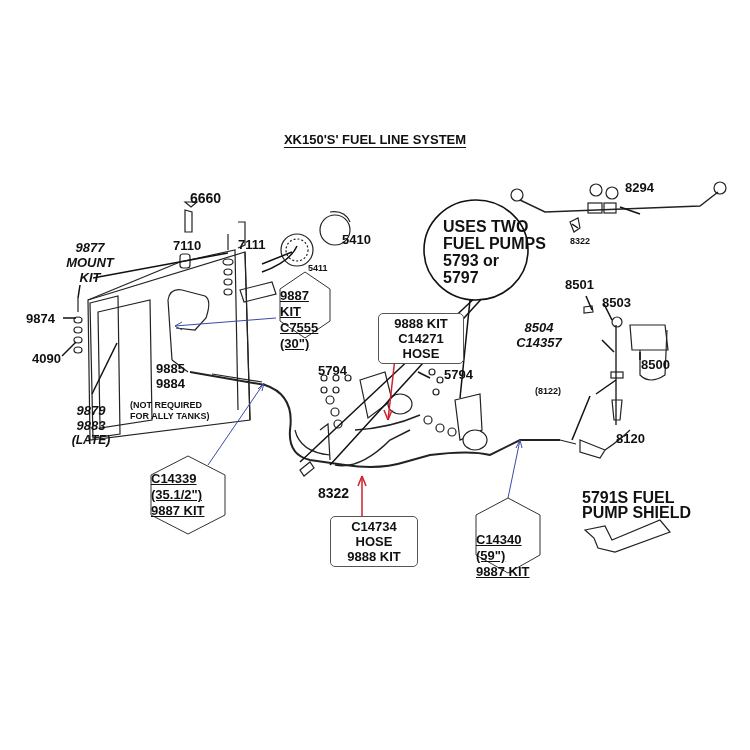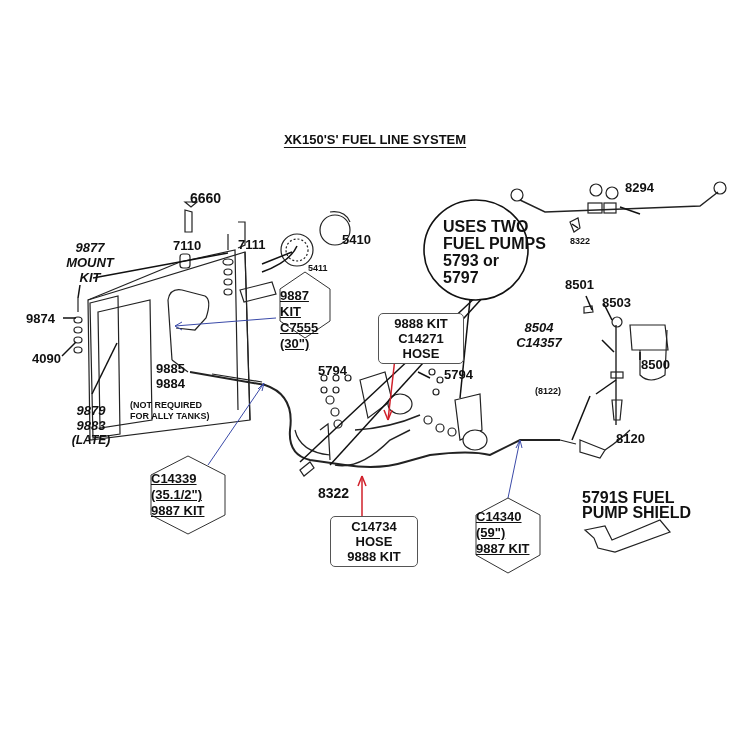--- a/index.html
+++ b/index.html
@@ -233,21 +233,21 @@
   <div>(35.1/2")</div>
   <div>9887 KIT</div>
 </div>
 
 <div class="boxlbl" style="left:330px;top:516px;width:58px">
   <div>C14734</div>
   <div>HOSE</div>
   <div>9888 KIT</div>
 </div>
 
-<div class="hexlbl" style="left:476px;top:509px;width:64px">
+<div class="hexlbl" style="left:476px;top:532px;width:64px">
   <div>C14340</div>
   <div>(59")</div>
   <div>9887 KIT</div>
 </div>
 
 <div class="oval-text" style="left:443px;top:218px">
   <div>USES TWO</div>
   <div>FUEL PUMPS</div>
   <div>5793 or</div>
   <div>5797</div>

